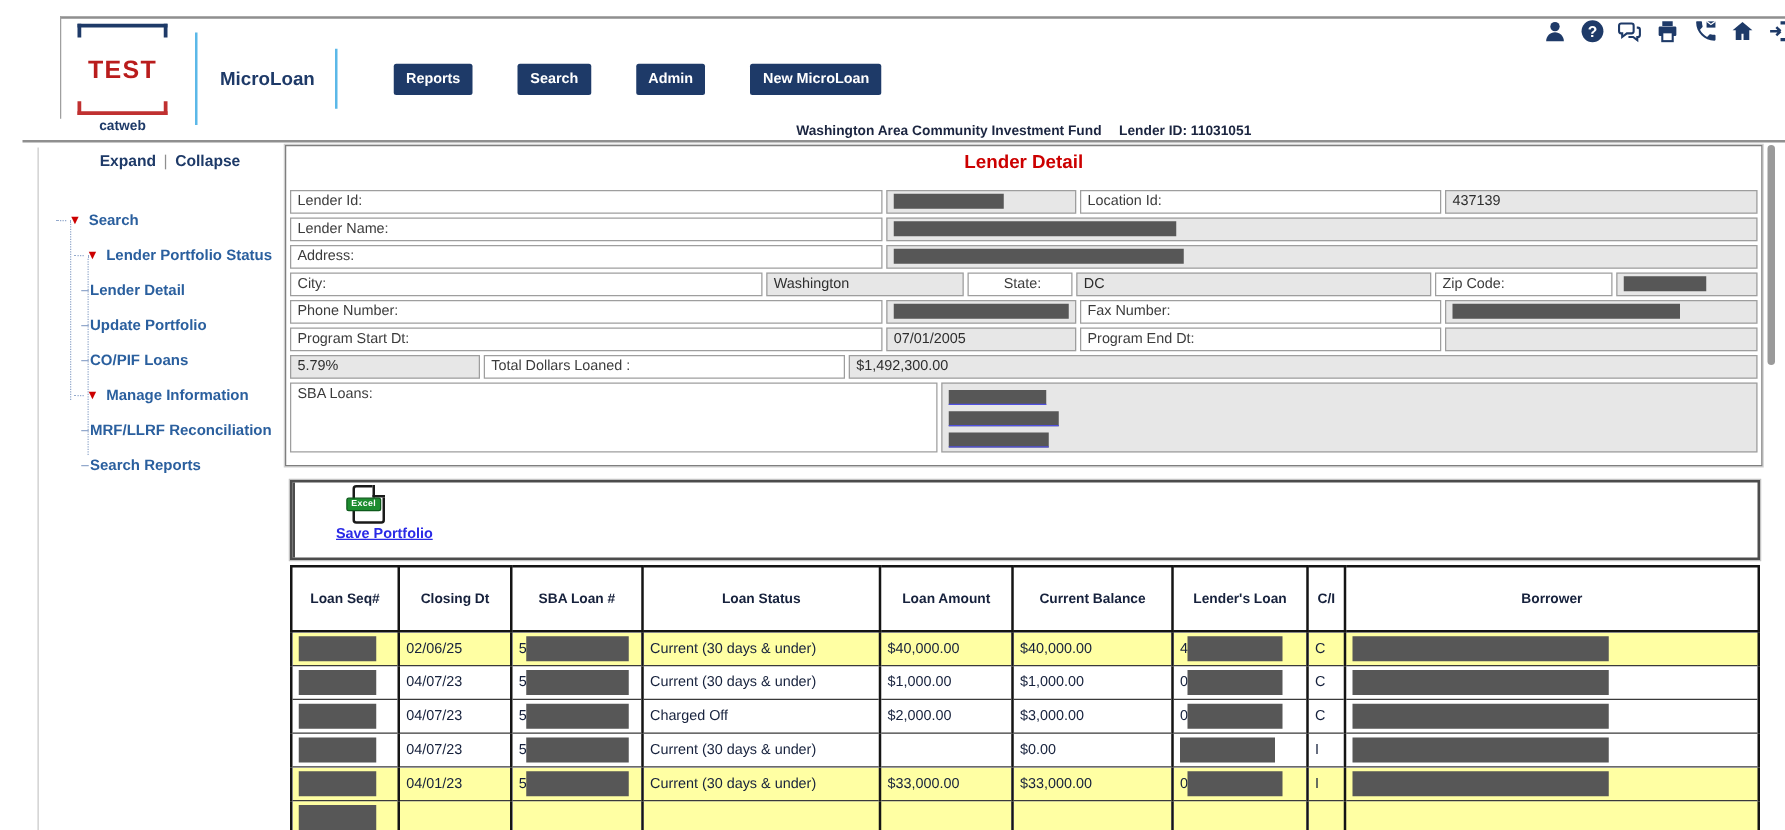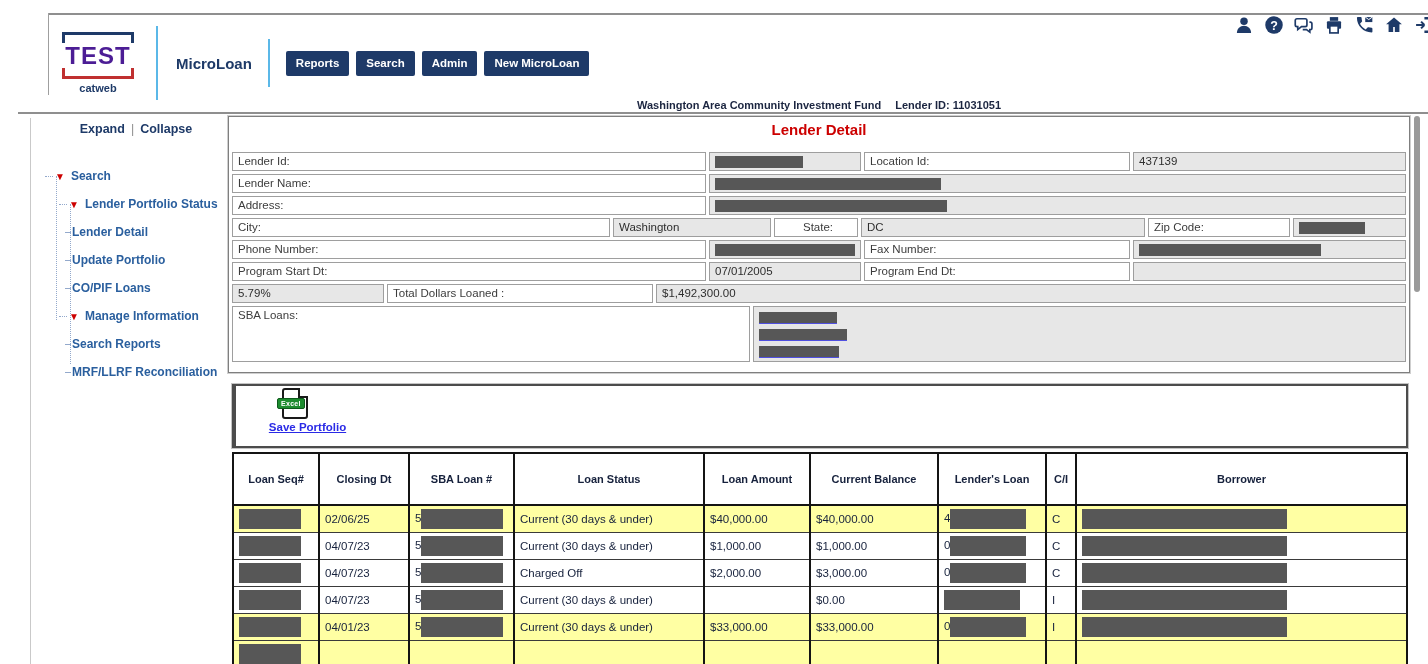--- a/index.html
+++ b/index.html
@@ -8,30 +8,31 @@
     background:#ffffff; font-family:"Liberation Sans", sans-serif; color:#333;
   }
   
   .top-border { position:absolute; left:48px; top:13px; right:0; border-top:2px solid #8f8f8f; }
   .left-border { position:absolute; left:48px; top:13px; height:82px; border-left:1px solid #9f9f9f; }
 
   
   .header { position:absolute; left:62px; top:24px; display:flex; align-items:center; height:78px; }
   .logo { display:flex; flex-direction:column; align-items:center; margin-right:4px; }
   .lb-top { width:66px; height:8px; border:3px solid #1e3a68; border-bottom:none; }
-  .logo-title { font-size:24px; font-weight:bold; color:#4c1d95; letter-spacing:1px; line-height:24px; margin:1px 0; }
+  .logo-title { font-size:20px; font-weight:bold; color:#b91c1c; letter-spacing:1px; line-height:24px; margin:14px 0; }
   .lb-bot { width:66px; height:8px; border:3px solid #c03030; border-top:none; margin-top:-1px; }
   .logo-sub { font-size:11px; font-weight:bold; color:#1e3a68; margin-top:3px; }
   .vdiv1 { width:2px; height:74px; background:#5bb8e8; margin:0 18px; }
   .vdiv2 { width:2px; height:48px; background:#5bb8e8; margin:0 16px; }
   .app-label { font-size:15px; font-weight:bold; color:#1e3a68; }
   .nav-btn {
     background:#1e3a68; color:#fff; font-weight:bold; font-size:11.5px;
     padding:6px 10px 7px; border:none; border-radius:2px; margin-right:7px; cursor:pointer;
     font-family:"Liberation Sans", sans-serif;
+    margin-left:29px;
   }
   
   .icon-bar { position:absolute; top:15px; right:-6px; display:flex; gap:10px; }
   .icon-bar svg { width:20px; height:20px; display:block; cursor:pointer; }
 
   
   .context-bar { position:absolute; left:228px; top:99px; width:1182px; text-align:center;
     font-size:11px; font-weight:bold; color:#1b2540; }
   .context-bar .gap { display:inline-block; width:14px; }
   .hrule { position:absolute; left:18px; top:112px; right:0; border-top:2px solid #8f8f8f; }
@@ -54,21 +55,21 @@
 
   
   .panel1 { position:absolute; left:228px; top:116px; width:1182px; height:257px;
     background:#fff; border:1px solid #7f7f7f; box-shadow:0 0 0 1px #cfcfcf; box-sizing:border-box; padding:2px 3px; }
   .ld-title { text-align:center; color:#cc0000; font-weight:bold; font-size:15px; margin:2px 0 14px; }
   .frow { display:flex; gap:3px; margin-top:3px; }
   .fc { border:1px solid #9e9e9e; padding:1px 5px; font-size:11.5px; line-height:15px; height:19px;
     box-sizing:border-box; white-space:nowrap; overflow:hidden; }
   .lab { background:#fff; color:#3c3c3c; }
   .val { background:#e7e7e7; color:#2e2e2e; }
-  .w-lab1 { width:474px; } .w-val1 { width:152px; } .w-lab2 { width:266px; } .w-rest { flex:1; }
+  .w-lab1 { width:474px; } .w-val1 { width:152px; } .w-lab2 { width:289px; } .w-rest { flex:1; }
   .w-city-lab { width:378px; } .w-city-val { width:158px; } .w-state-lab { width:84px;padding-left:28px; }
   .w-state-val { width:284px; } .w-zip-lab { width:142px; }
   .sba-row .lab { width:518px; height:56px; }
   .sba-row .val { flex:1; height:56px; padding-top:3px; }
   .rd { display:inline-block; background:#575757; height:12px; vertical-align:middle; margin-top:1px; }
   .rd-link { display:block; background:#575757; height:11px; margin:2px 0 5px; border-bottom:1px solid #5050e0; cursor:pointer; }
 
   
   .ml-panel { position:absolute; left:232px; top:384px; width:1176px; height:64px;
     border:2px solid #4c4c4c; box-shadow:0 0 0 1px #c4c4c4; box-sizing:border-box; display:flex; background:#fff; }
@@ -211,27 +212,27 @@
 
       <div class="titem ind">
         <span class="tick"></span>
         <span class="arrow">▼</span>
         <span>Manage Information</span>
       </div>
 
       <div class="titem ind leafy">
         <span class="tick"></span>
 
+        <span>MRF/LLRF Reconciliation</span>
+      </div>
+
+      <div class="titem ind leafy">
+        <span class="tick"></span>
+
         <span>Search Reports</span>
-      </div>
-
-      <div class="titem ind leafy">
-        <span class="tick"></span>
-
-        <span>MRF/LLRF Reconciliation</span>
       </div>
     </div>
 </div>
 
 <div class="panel1">
   <div class="ld-title">Lender Detail</div>
 
   <div class="frow">
     <div class="fc lab w-lab1">Lender Id:</div>
     <div class="fc val w-val1"><span class="rd" style="width:88px"></span></div>

